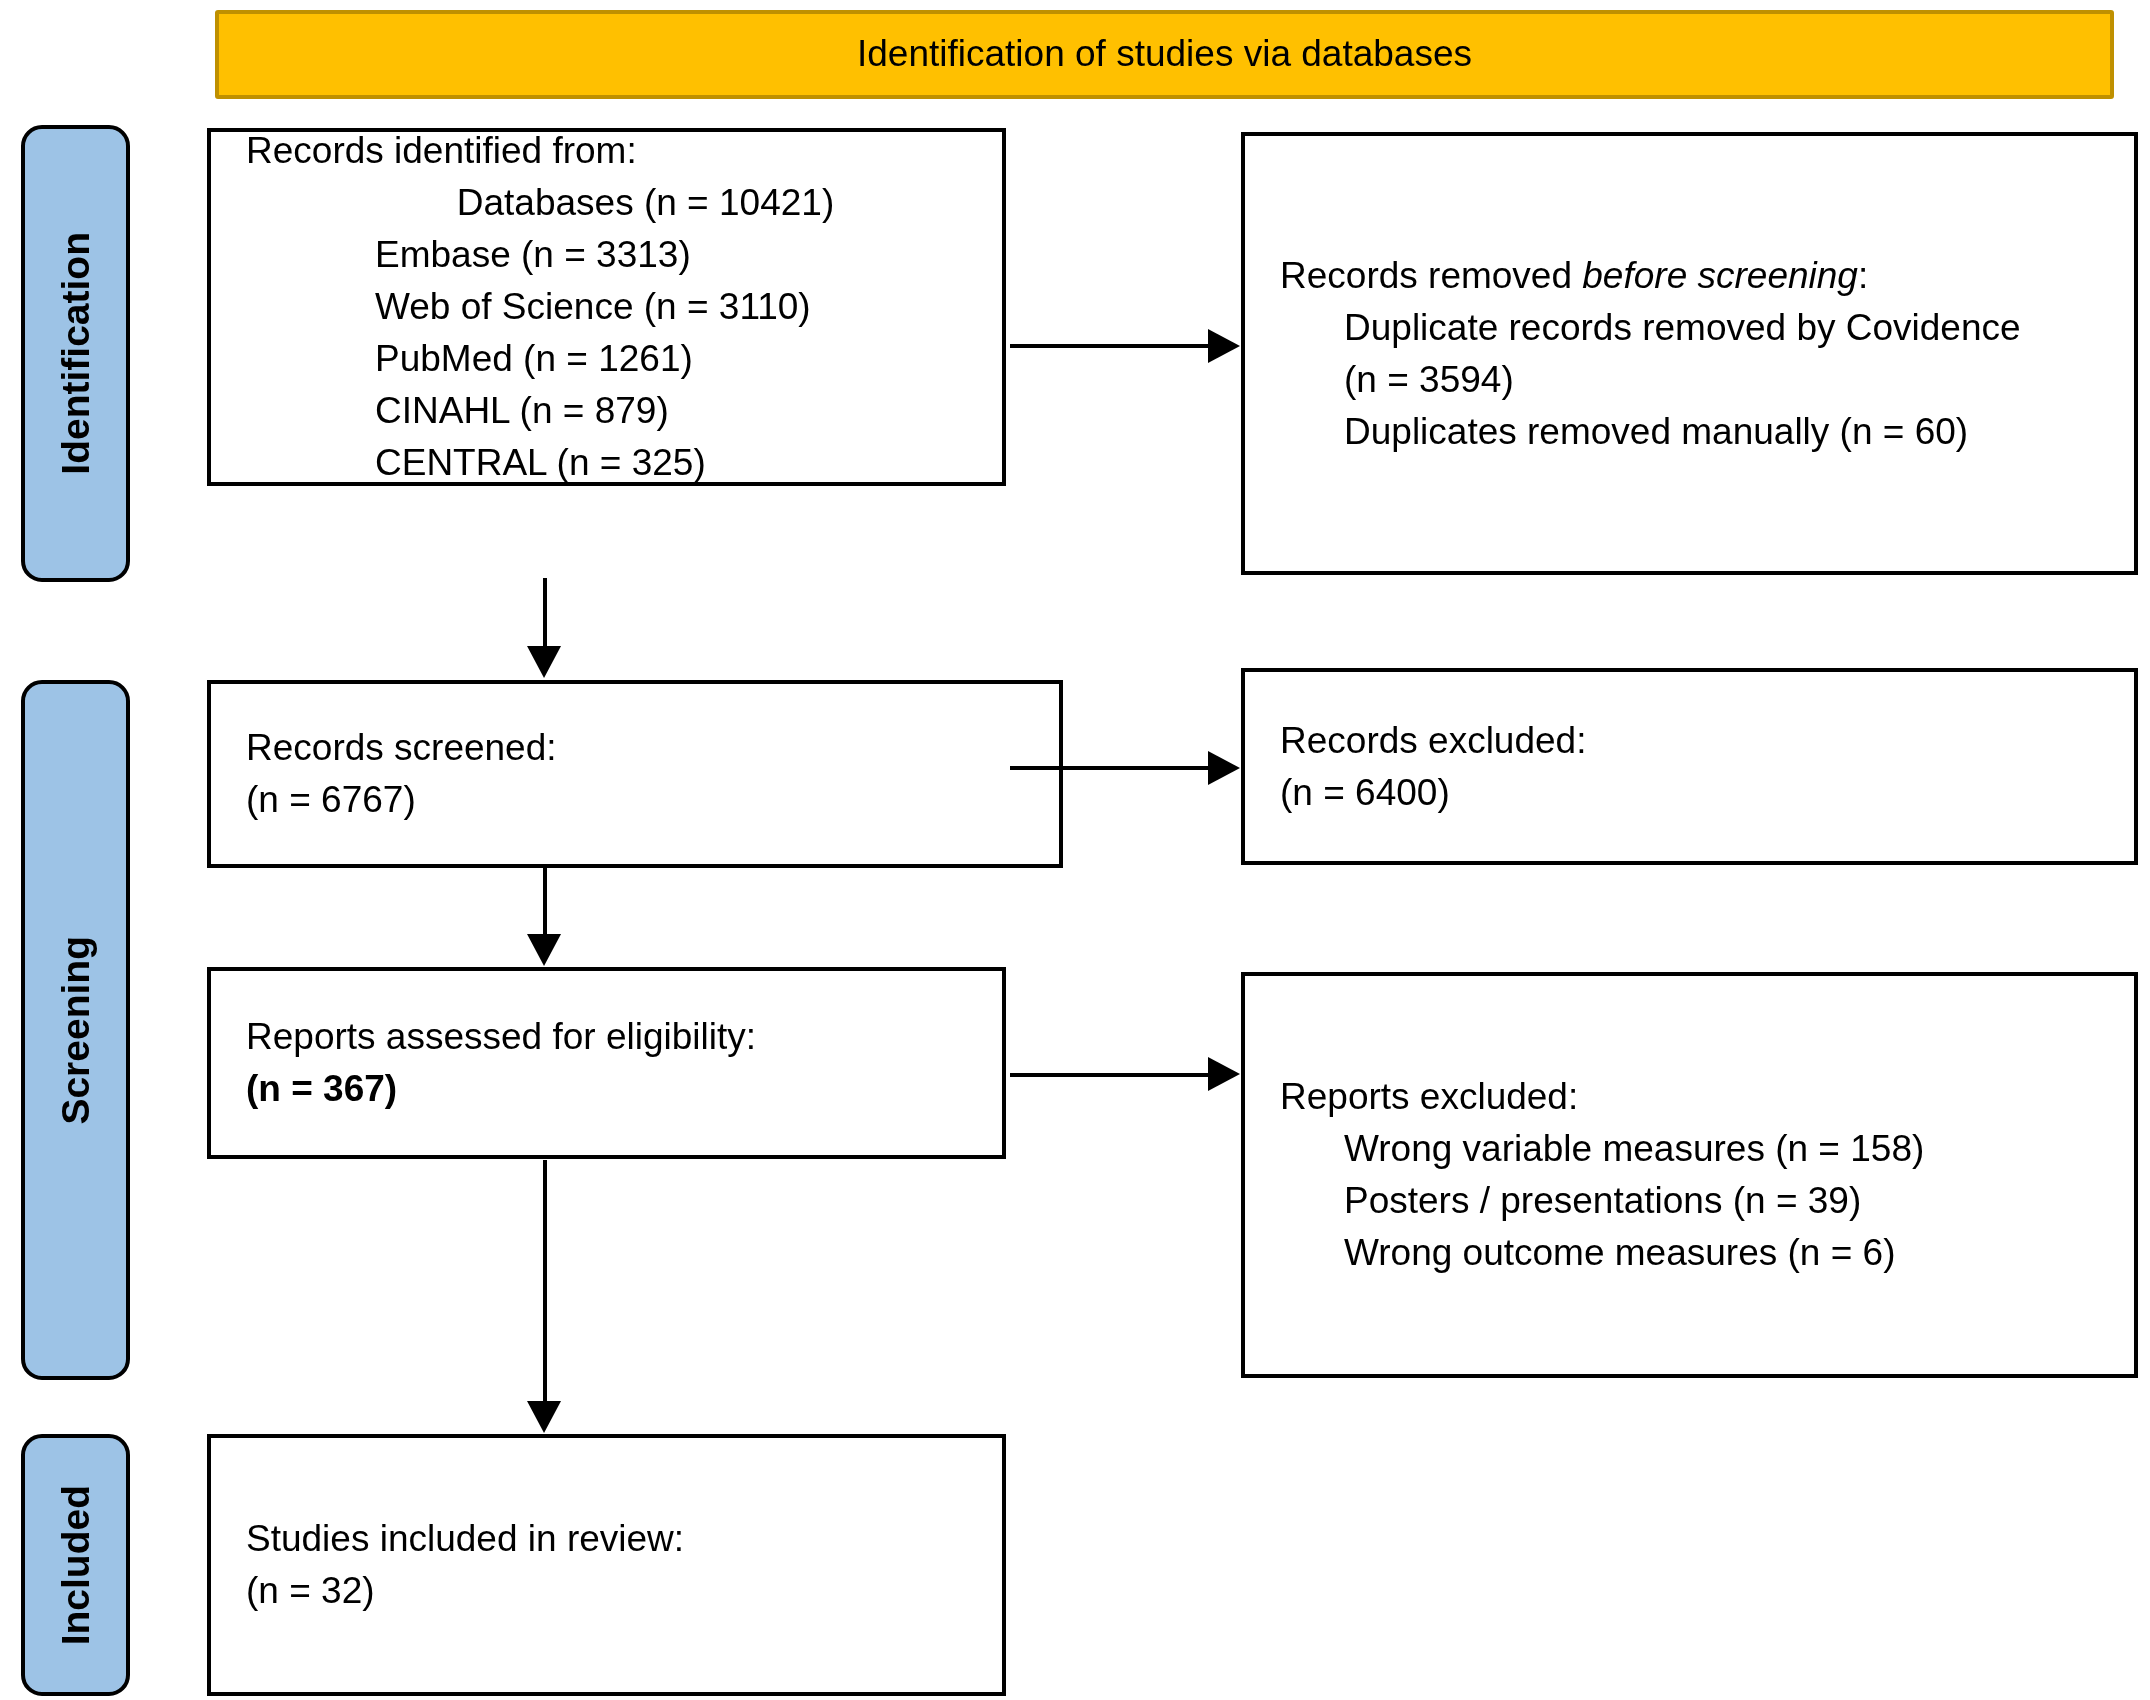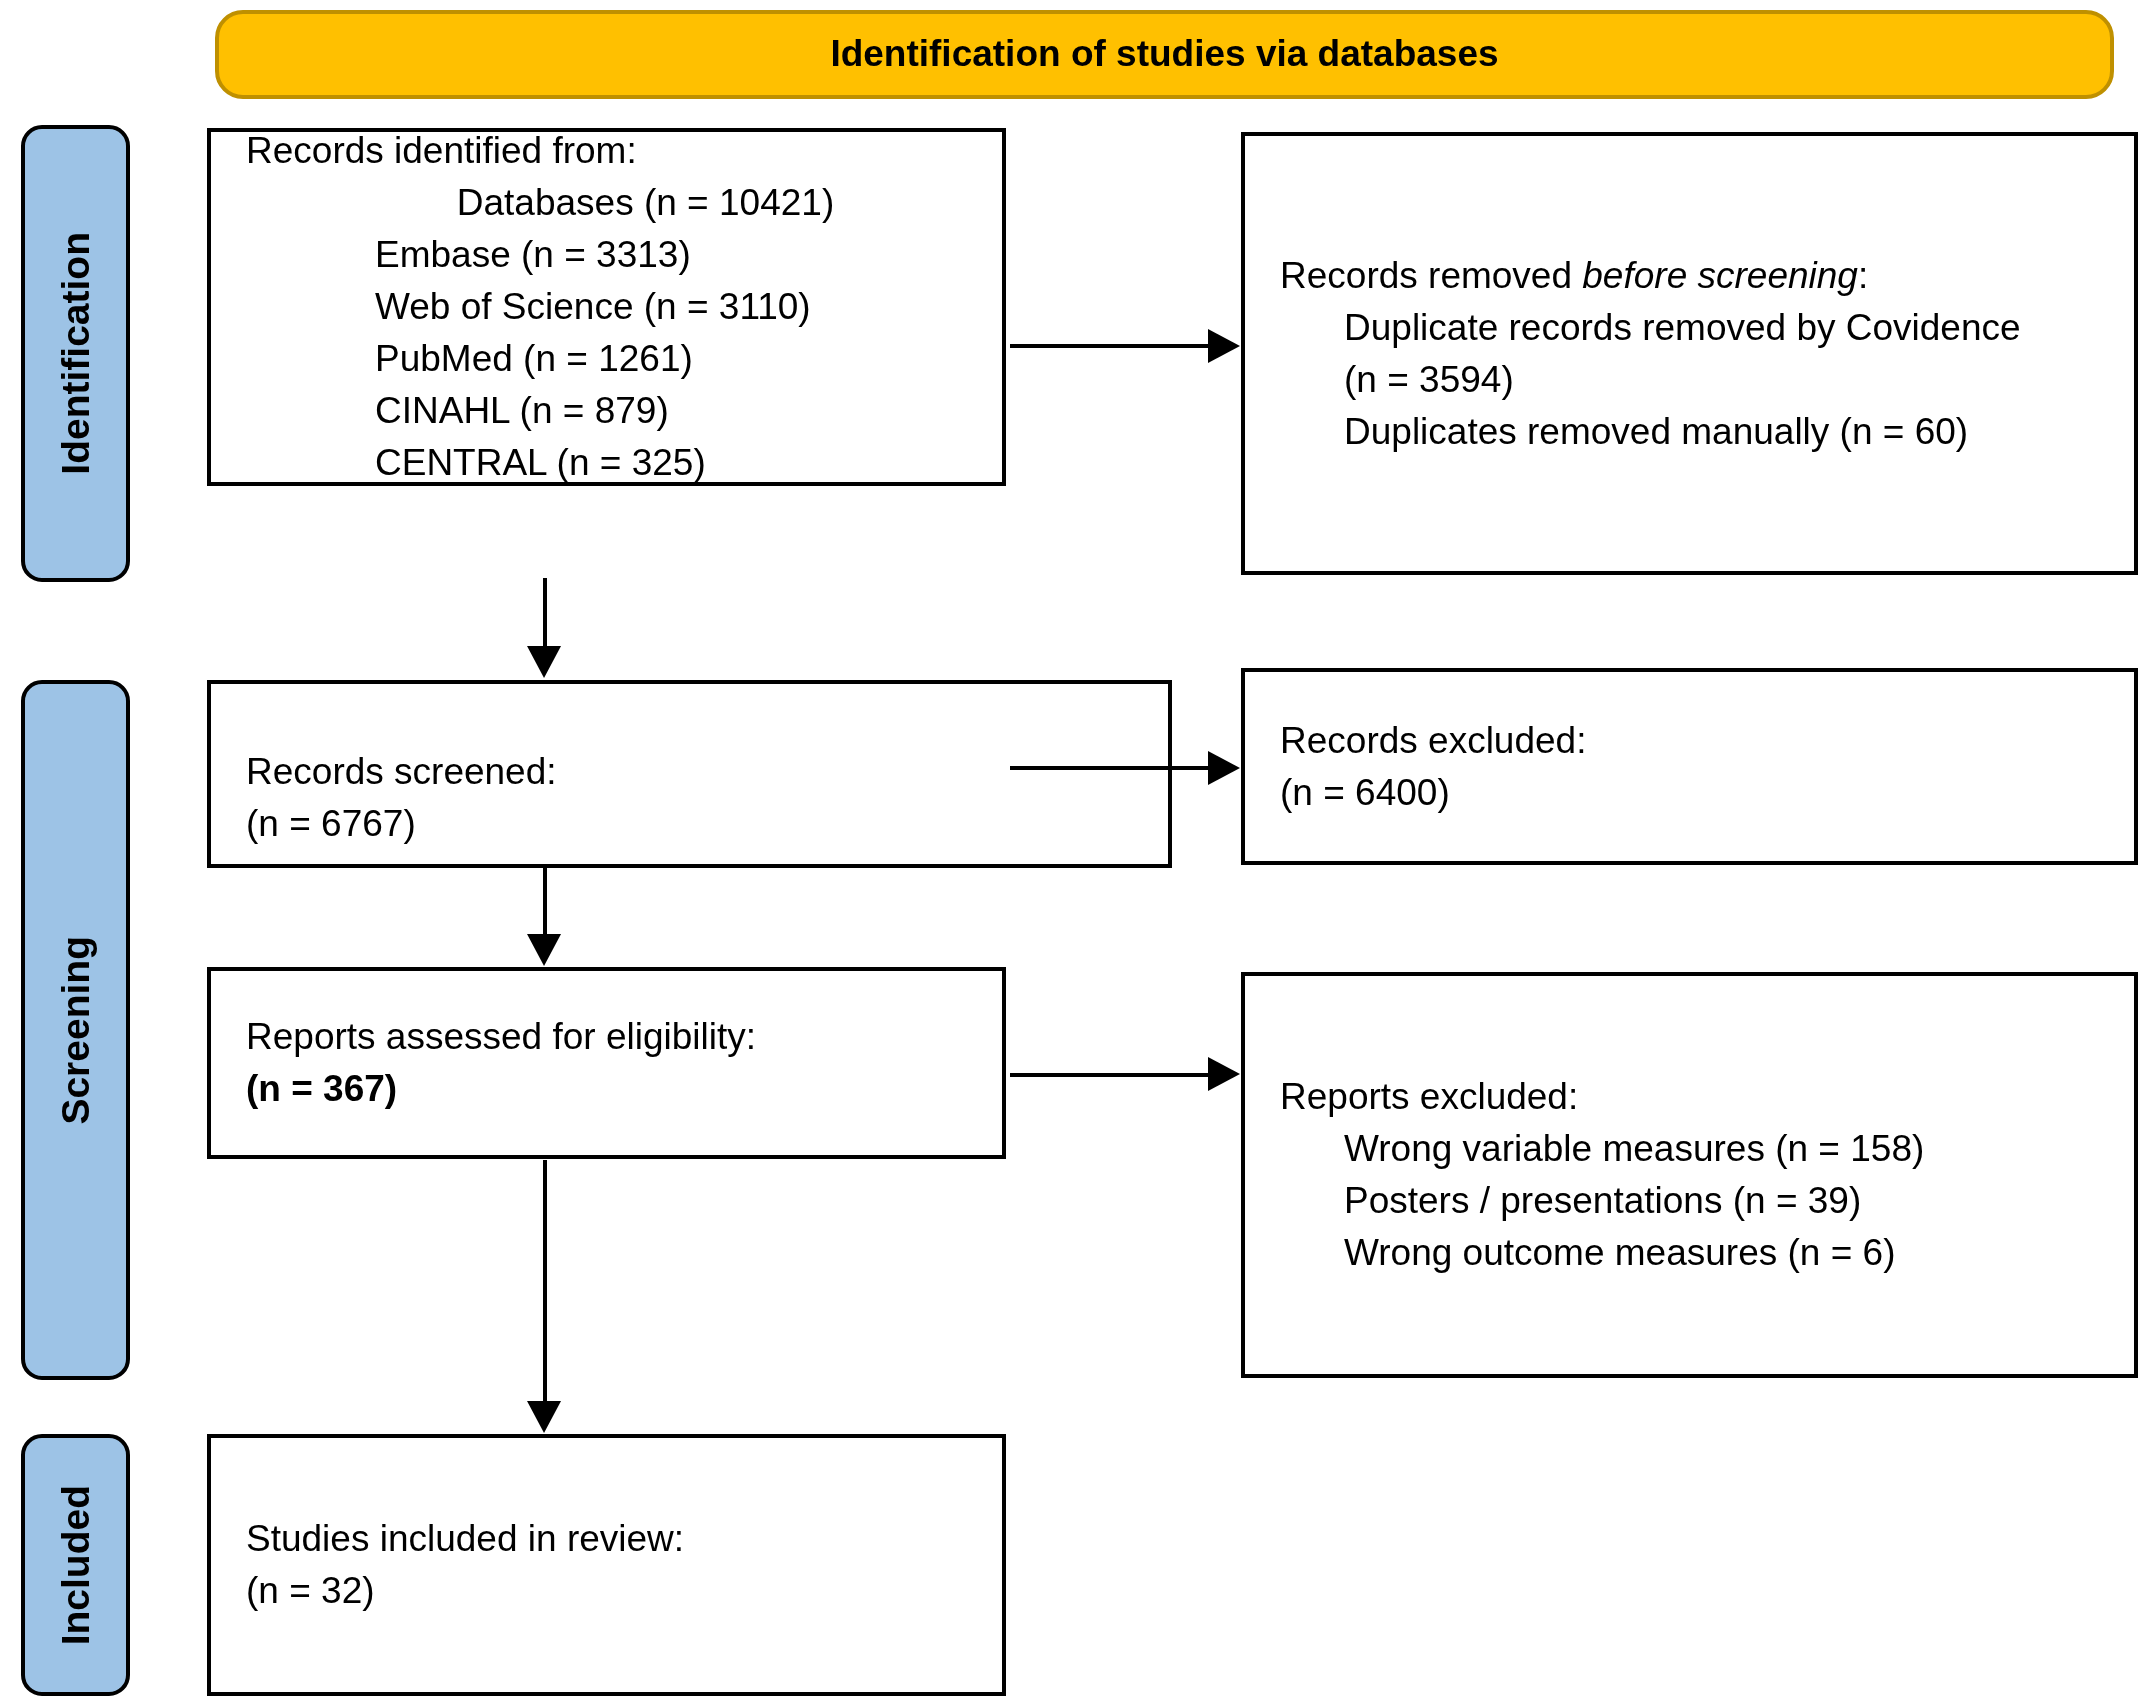--- a/index.html
+++ b/index.html
@@ -7,24 +7,24 @@
     position:relative;
     width:2151px; height:1700px;
     background:#ffffff;
     font-family:"Liberation Sans","DejaVu Sans",sans-serif;
     color:#000000;
   }
 
   
   .banner {
     position:absolute; left:215px; top:9.7px; width:1899px; height:89px;
-    background:#FFC000; border:4.2px solid #BF9000; border-radius:28px;
+    background:#FFC000; border:4.2px solid #BF9000; border-radius:3px;
     box-sizing:border-box;
     display:flex; align-items:center; justify-content:center;
-    font-size:37px; font-weight:bold;
+    font-size:37px; font-weight:normal;
   }
 
   
   .stage {
     position:absolute; left:21px; width:109px;
     background:#9DC3E6; border:4.2px solid #000000; border-radius:21px;
     box-sizing:border-box;
     display:flex; align-items:center; justify-content:center;
   }
   .stage span {
@@ -42,21 +42,21 @@
     box-sizing:border-box;
     display:flex; flex-direction:column; justify-content:center;
     padding:14px 21px 14px 35px;
     font-size:37px; line-height:52px;
   }
   .fbox .box-line { white-space:nowrap; }
   .fbox .italic { font-style:italic; }
 
   .box-identified       { left:207px;  top:128px;  width:799px; height:358px; }
   .box-removed          { left:1241px; top:132px;  width:897px; height:443px; }
-  .box-screened         { left:207px;  top:680px;  width:965px; height:188px;justify-content:flex-end; }
+  .box-screened         { left:207px;  top:680px;  width:856px; height:188px; }
   .box-records-excluded { left:1241px; top:668px;  width:897px; height:197px; }
   .box-assessed         { left:207px;  top:967px; width:799px; height:192px; }
   .box-reports-excluded { left:1241px; top:972px; width:897px; height:406px; }
   .box-included         { left:207px;  top:1434px; width:799px; height:262px; }
 
   
   .hline { position:absolute; height:4.2px; background:#000000; }
   .vline { position:absolute; width:4.2px;  background:#000000; }
   .head-right {
     position:absolute; width:0; height:0;

